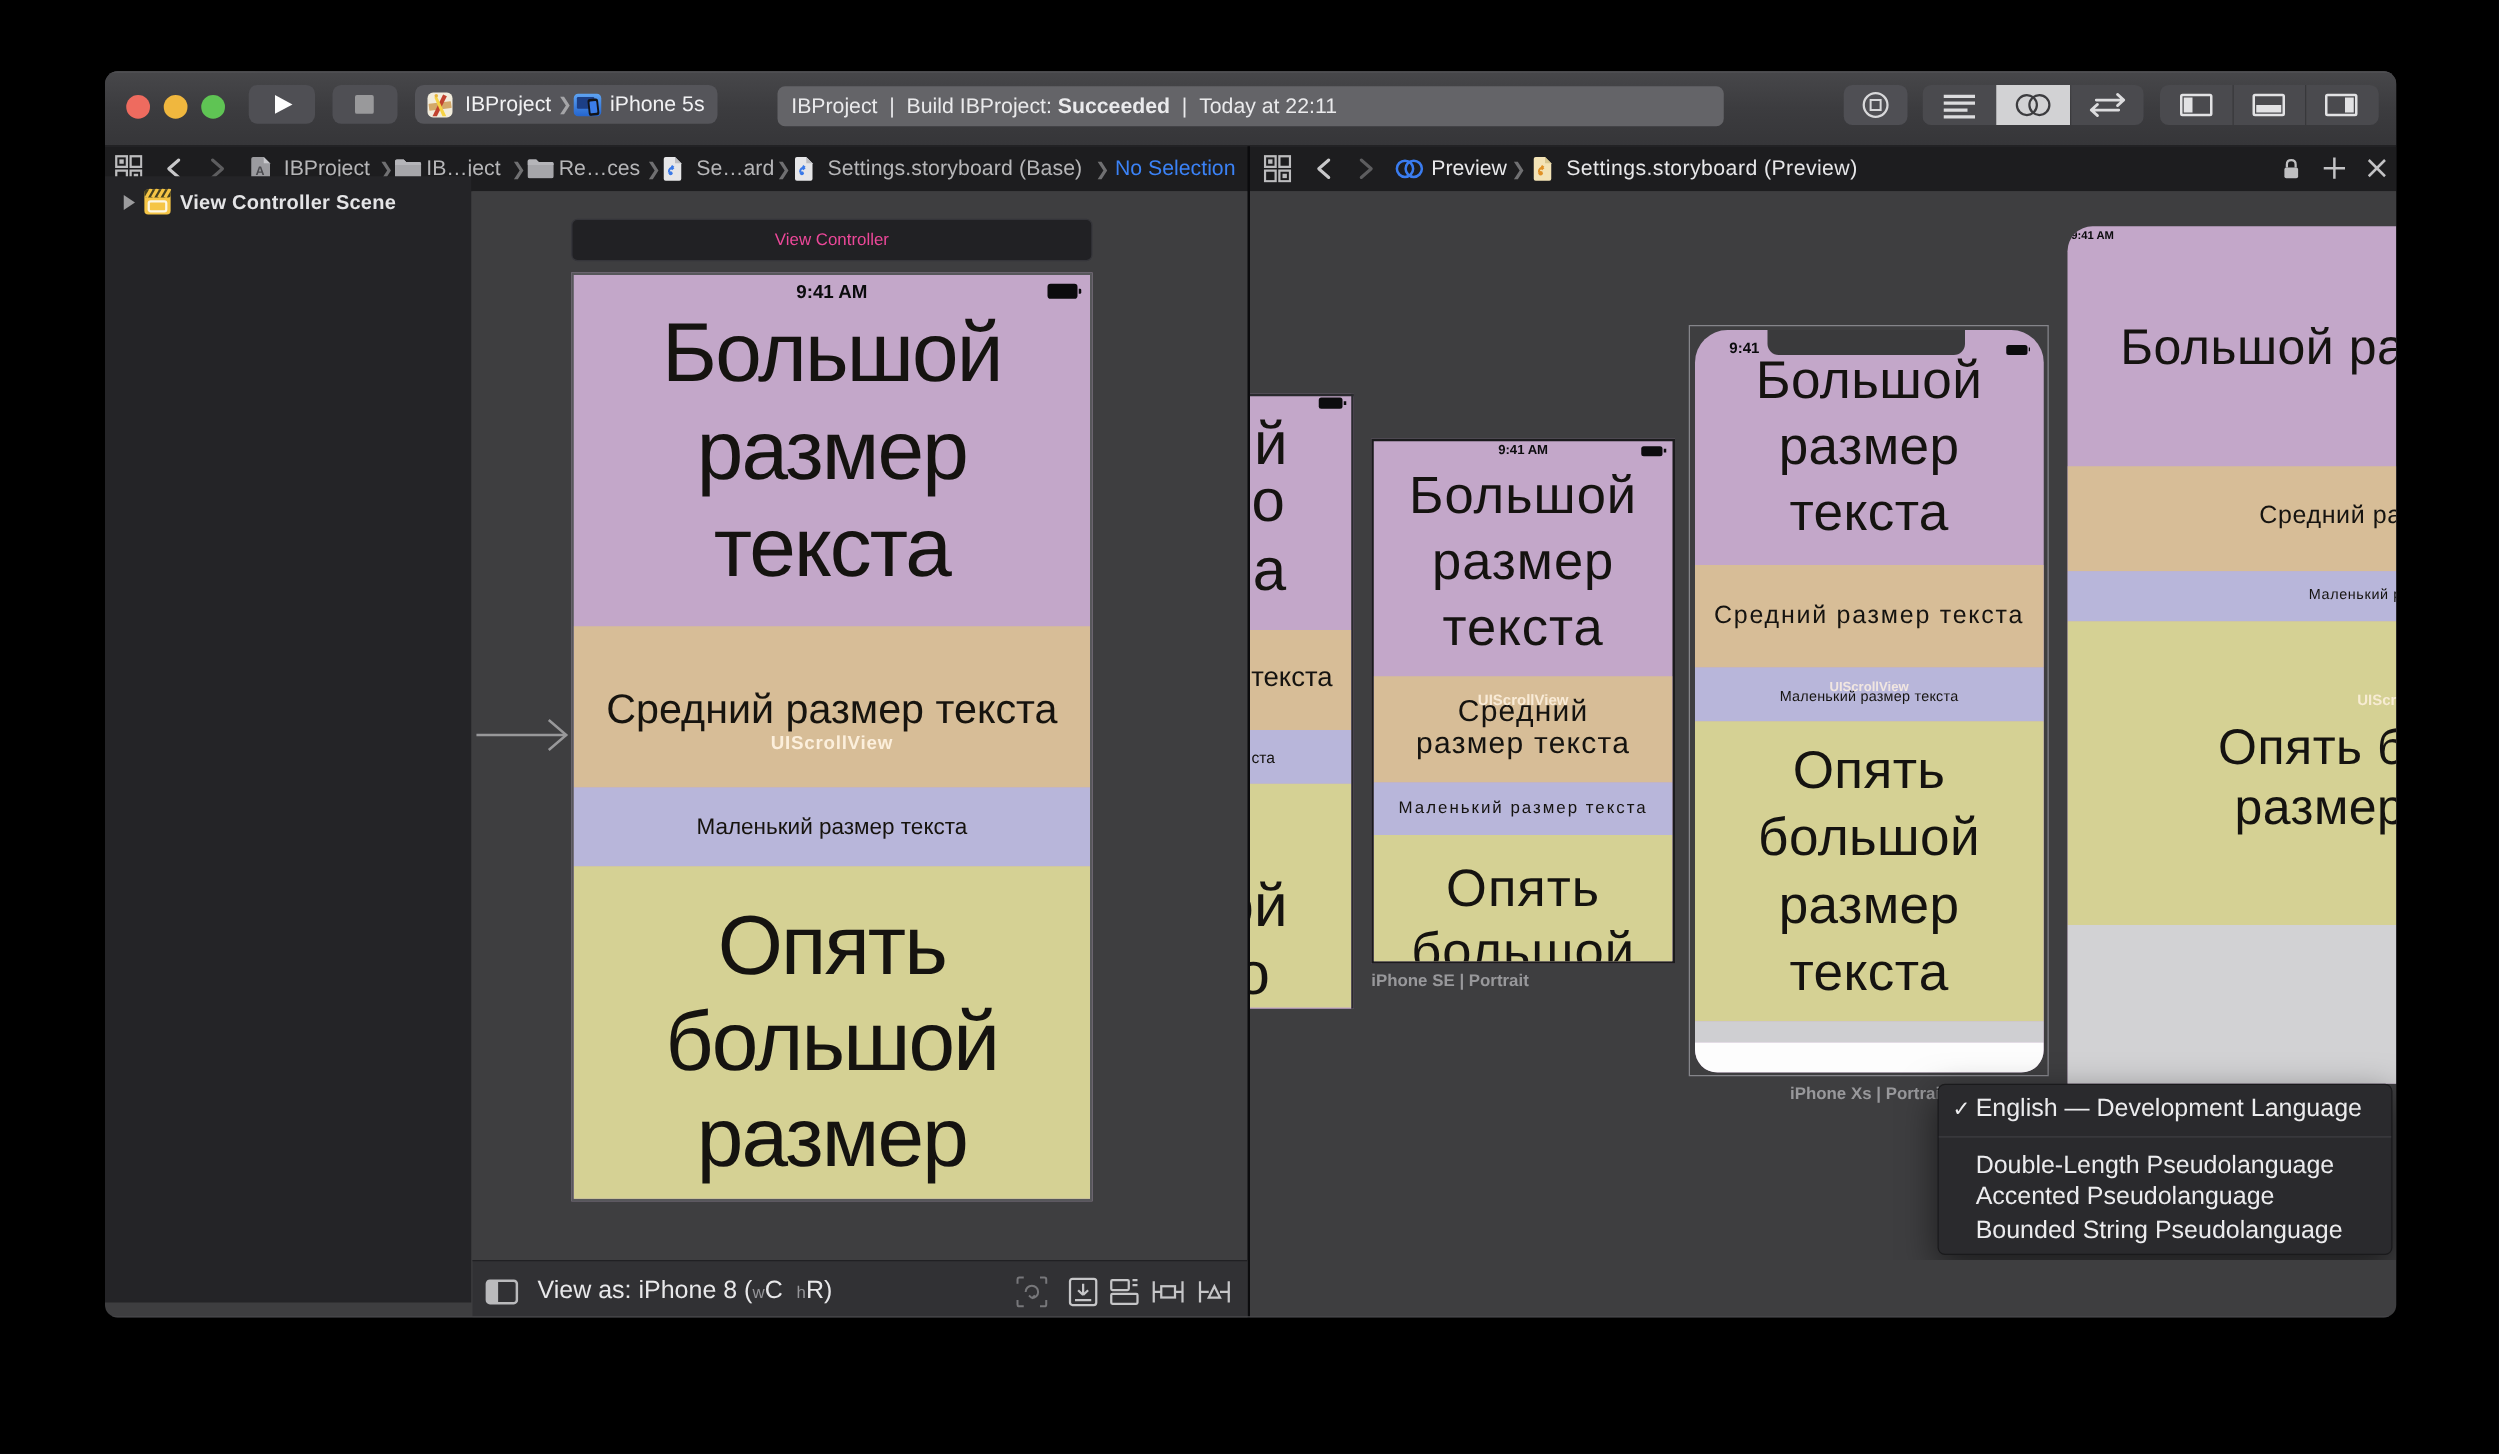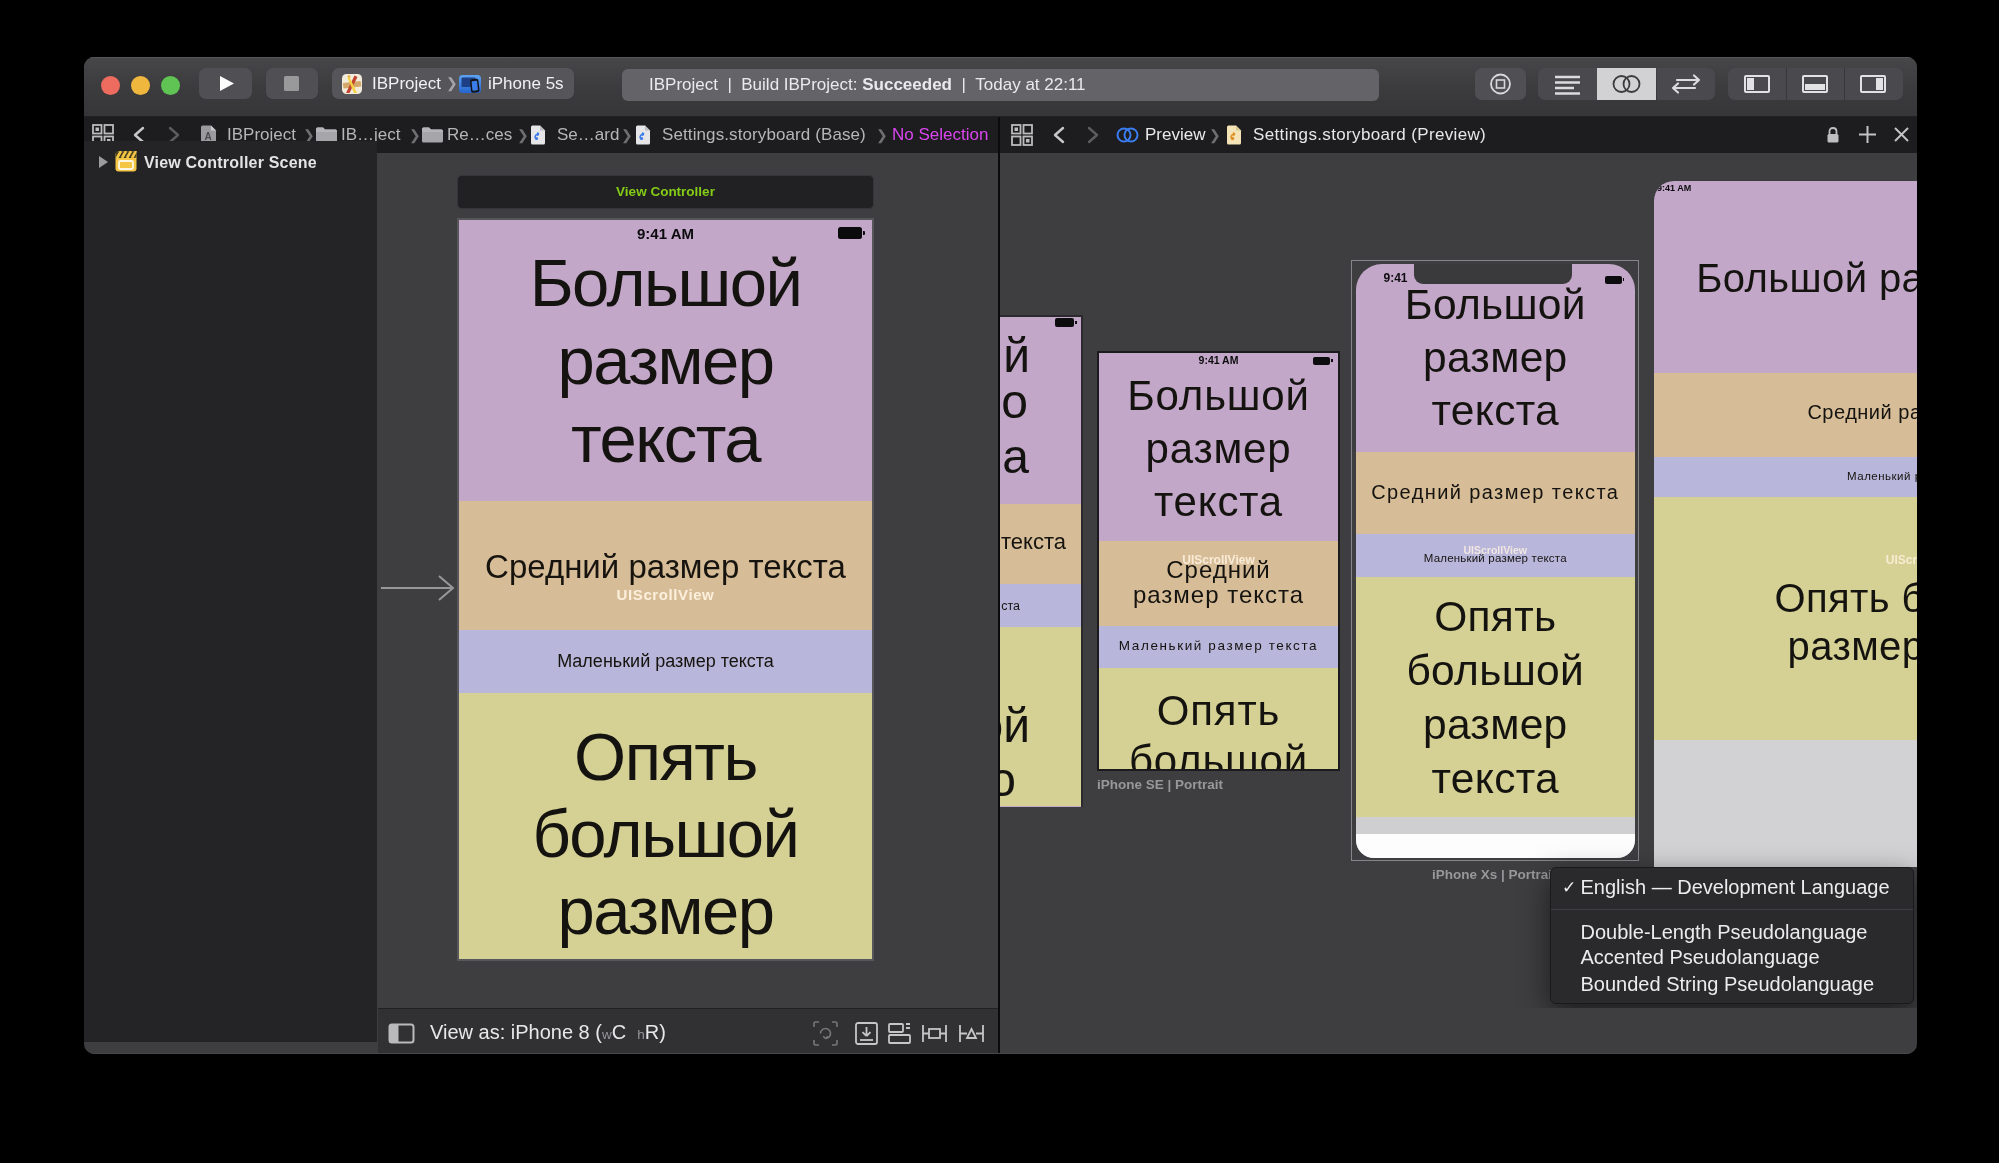--- a/index.html
+++ b/index.html
@@ -71,21 +71,21 @@
           </defs>
         <rect x="1" y="3" width="22" height="18" rx="3.5" fill="url(#bgr)"></rect>
         <rect x="3.5" y="5.5" width="14" height="9.5" rx="1" fill="#1c3f86"></rect>
         <rect x="12.5" y="7" width="8.5" height="13.5" rx="2" fill="#131418" transform="rotate(-6 16.75 13.75)"></rect>
         <rect x="14" y="9" width="5.5" height="9.5" rx="0.8" fill="#3b7de8" transform="rotate(-6 16.75 13.75)"></rect>
       </svg>
       <span style="position:absolute;left:156px;top:0;height:31px;line-height:31px;font-size:17px;color:#f1f1f3;">iPhone 5s</span>
     </div>
 
     <div style="position:absolute;left:538px;top:12px;width:757px;height:32px;background:#646468;border-radius:6px;">
-      <span style="position:absolute;left:11px;top:0;height:32px;line-height:32px;font-size:17px;color:#eaeaec;margin-left:16px;">IBProject&nbsp; | &nbsp;Build IBProject: <b>Succeeded</b>&nbsp; | &nbsp;Today at 22:11</span>
+      <span style="position:absolute;left:11px;top:0;height:32px;line-height:32px;font-size:17px;color:#eaeaec;">IBProject&nbsp; | &nbsp;Build IBProject: <b>Succeeded</b>&nbsp; | &nbsp;Today at 22:11</span>
     </div>
 
     <div class="tbtn" style="left:1391px;width:51px;top:11px;height:32px;">
       <svg width="51" height="32">
           <circle cx="25.5" cy="16" r="9.5" fill="none" stroke="#d8d8da" stroke-width="1.8"></circle>
           <rect x="21.5" y="12" width="8" height="8" fill="none" stroke="#d8d8da" stroke-width="1.6"></rect>
         </svg>
     </div>
 
     <div style="position:absolute;left:1454px;top:11px;width:177px;height:32px;border-radius:7px;overflow:hidden;">
@@ -176,21 +176,21 @@
     <span class="jtext" style="left:473px;">Se…ard</span>
     <span class="jtext jsep" style="left:537px;">❯</span>
     <svg class="abs" style="left:551px;top:8px;" width="16" height="20" viewBox="0 0 16 20">
       <path d="M1 2 Q1 0.5 2.5 0.5 L10 0.5 L15 5.5 L15 18 Q15 19.5 13.5 19.5 L2.5 19.5 Q1 19.5 1 18 Z" fill="#e6e6e8"></path>
       <path d="M10 0.5 L10 5.5 L15 5.5 Z" fill="#bdbdc1"></path>
       <path d="M5 13 Q5 9 9 9 M9 9 L7.2 7.6 M9 9 L7.2 10.6" fill="none" stroke="#3a79e8" stroke-width="1.5"></path>
       <circle cx="6.5" cy="13.5" r="1.6" fill="#3a79e8"></circle>
     </svg>
     <span class="jtext" style="left:578px;letter-spacing:0.1px;">Settings.storyboard (Base)</span>
     <span class="jtext jsep" style="left:792px;">❯</span>
-    <span class="jtext" style="left:808px;color:#d946ef;">No Selection</span>
+    <span class="jtext" style="left:808px;color:#3b82f6;">No Selection</span>
 
     <svg class="abs" style="left:927px;top:7px;" width="22" height="22" viewBox="0 0 22 22">
       <g fill="none" stroke="#bcbcbe" stroke-width="1.8">
         <rect x="1" y="1" width="8.5" height="8.5"></rect>
           <rect x="12.5" y="1" width="8.5" height="8.5"></rect>
         <rect x="1" y="12.5" width="8.5" height="8.5"></rect>
           <rect x="12.5" y="12.5" width="8.5" height="8.5"></rect>
       </g>
       <rect x="3.5" y="3.5" width="3.5" height="3.5" fill="#bcbcbe"></rect>
       <rect x="15" y="15" width="3.5" height="3.5" fill="#bcbcbe"></rect>
@@ -244,21 +244,21 @@
         <line x1="12" y1="7" x2="16" y2="0"></line>
           <line x1="17" y1="7" x2="21" y2="0"></line>
       </g>
       <rect x="4" y="10" width="14" height="8" rx="1.5" fill="none" stroke="#fdf6e2" stroke-width="1.8"></rect>
     </svg>
     <span class="abs" style="left:60px;top:11px;height:22px;line-height:22px;font-size:16px;font-weight:bold;letter-spacing:0.2px;color:#e4e4e6;">View Controller Scene</span>
   </div>
   <div id="lcanvas">
 
     <div class="abs" style="left:79px;top:22px;width:417px;height:34px;background:#212124;border:1px solid #35353a;border-radius:5px;">
-      <div style="width:100%;height:32px;line-height:32px;text-align:center;font-size:13.5px;font-weight:bold;color:#84cc16;">View Controller</div>
+      <div style="width:100%;height:32px;line-height:32px;text-align:center;font-size:13.5px;font-weight:normal;color:#ec4899;">View Controller</div>
     </div>
 
     <svg class="abs" style="left:3px;top:420px;" width="78" height="30">
       <line x1="0" y1="15" x2="72" y2="15" stroke="#98989a" stroke-width="2"></line>
       <polyline points="58,3 72,15 58,27" fill="none" stroke="#98989a" stroke-width="2"></polyline>
     </svg>
 
     <div class="abs" style="left:79px;top:65px;width:417px;height:743px;border:2px solid #57575b;background:#c3a7c9;overflow:hidden;">
 
       <div class="abs" style="left:0;top:281px;width:413px;height:129px;background:#d7bd97;"></div>

